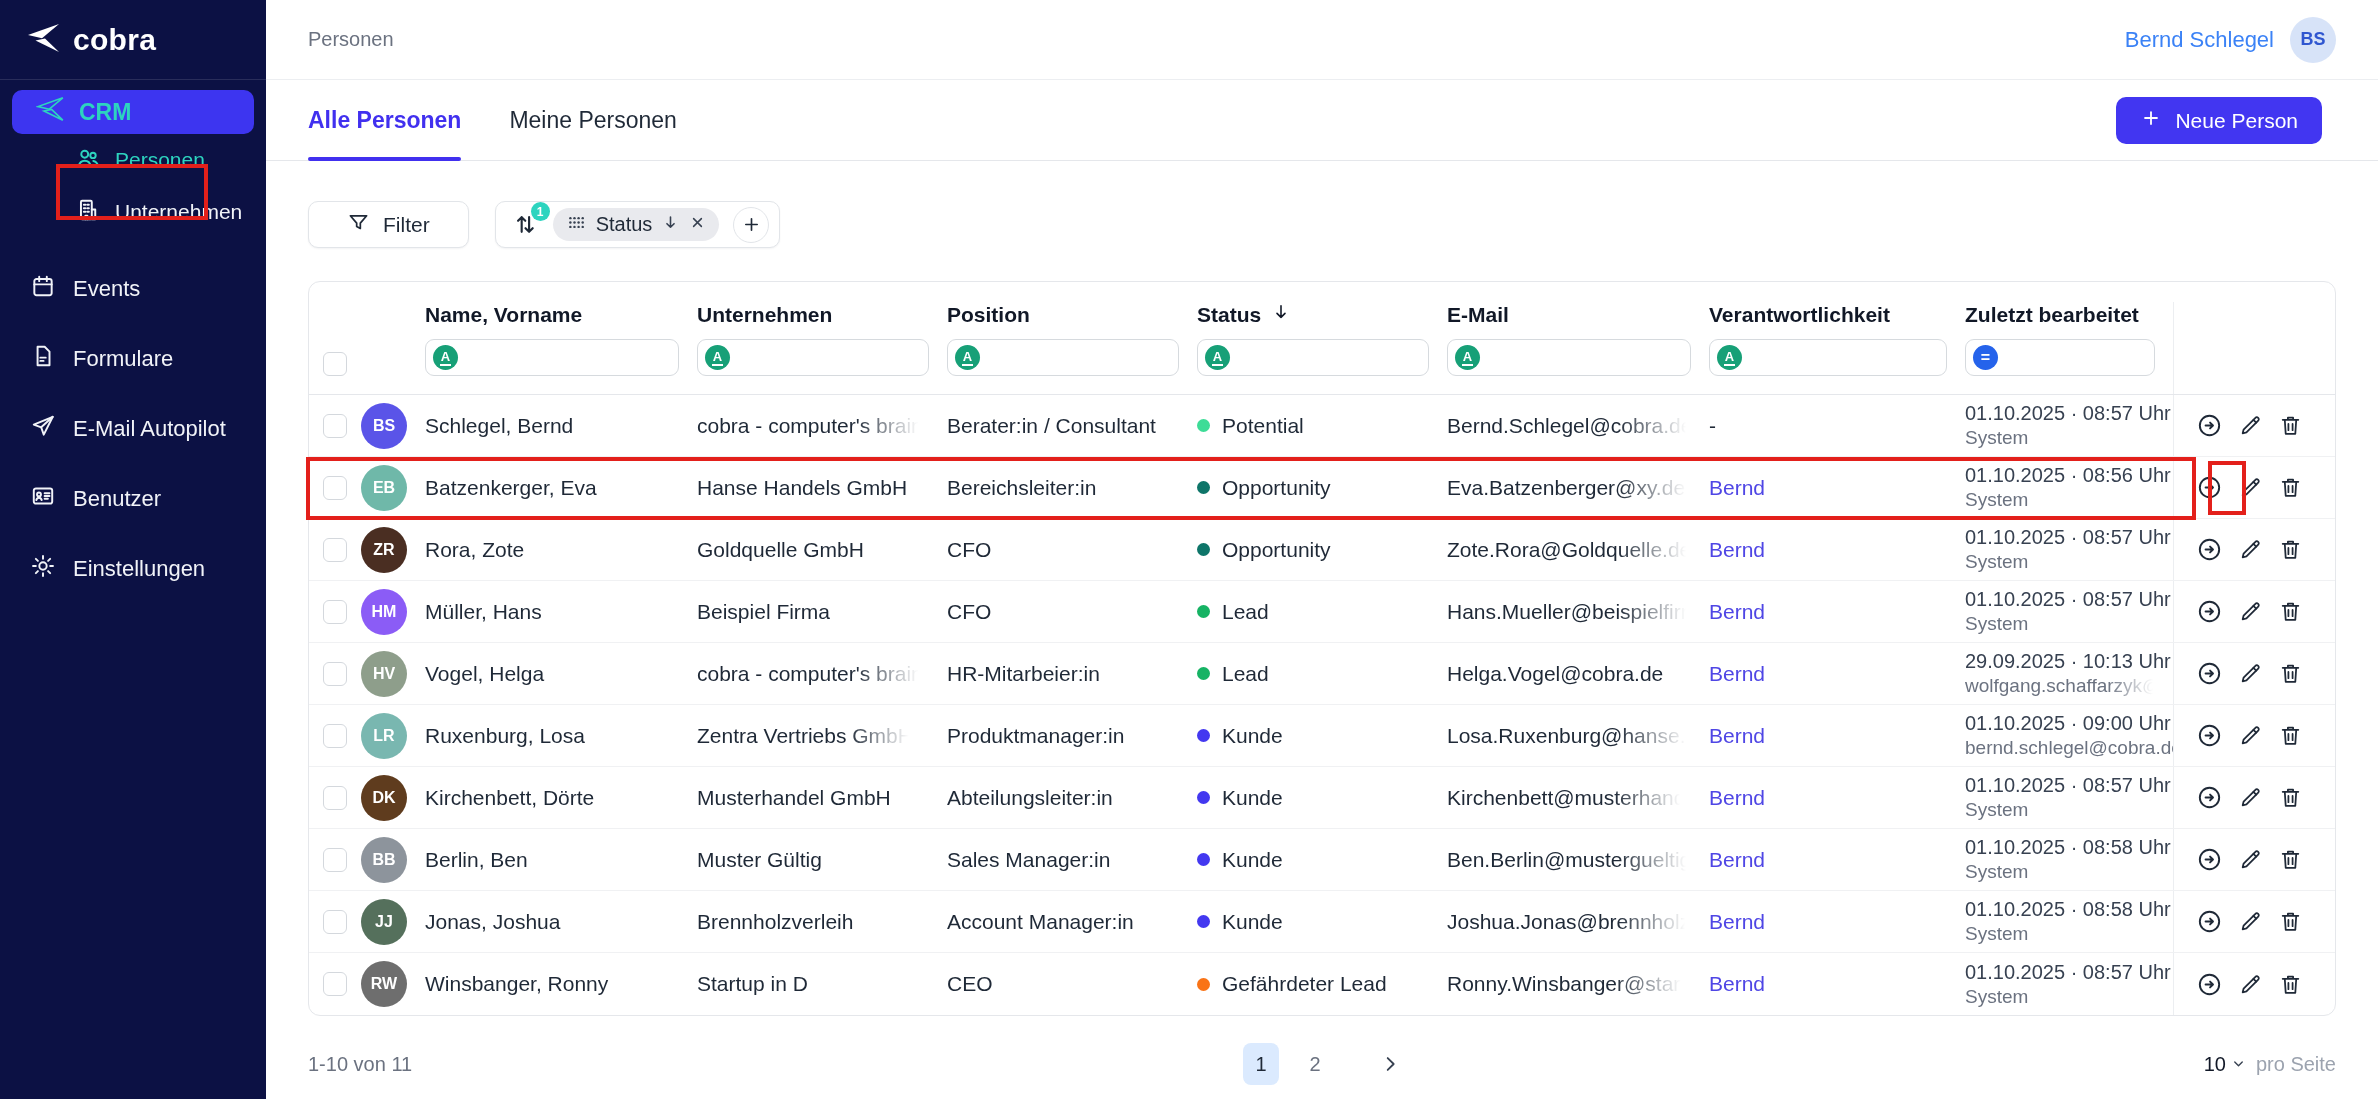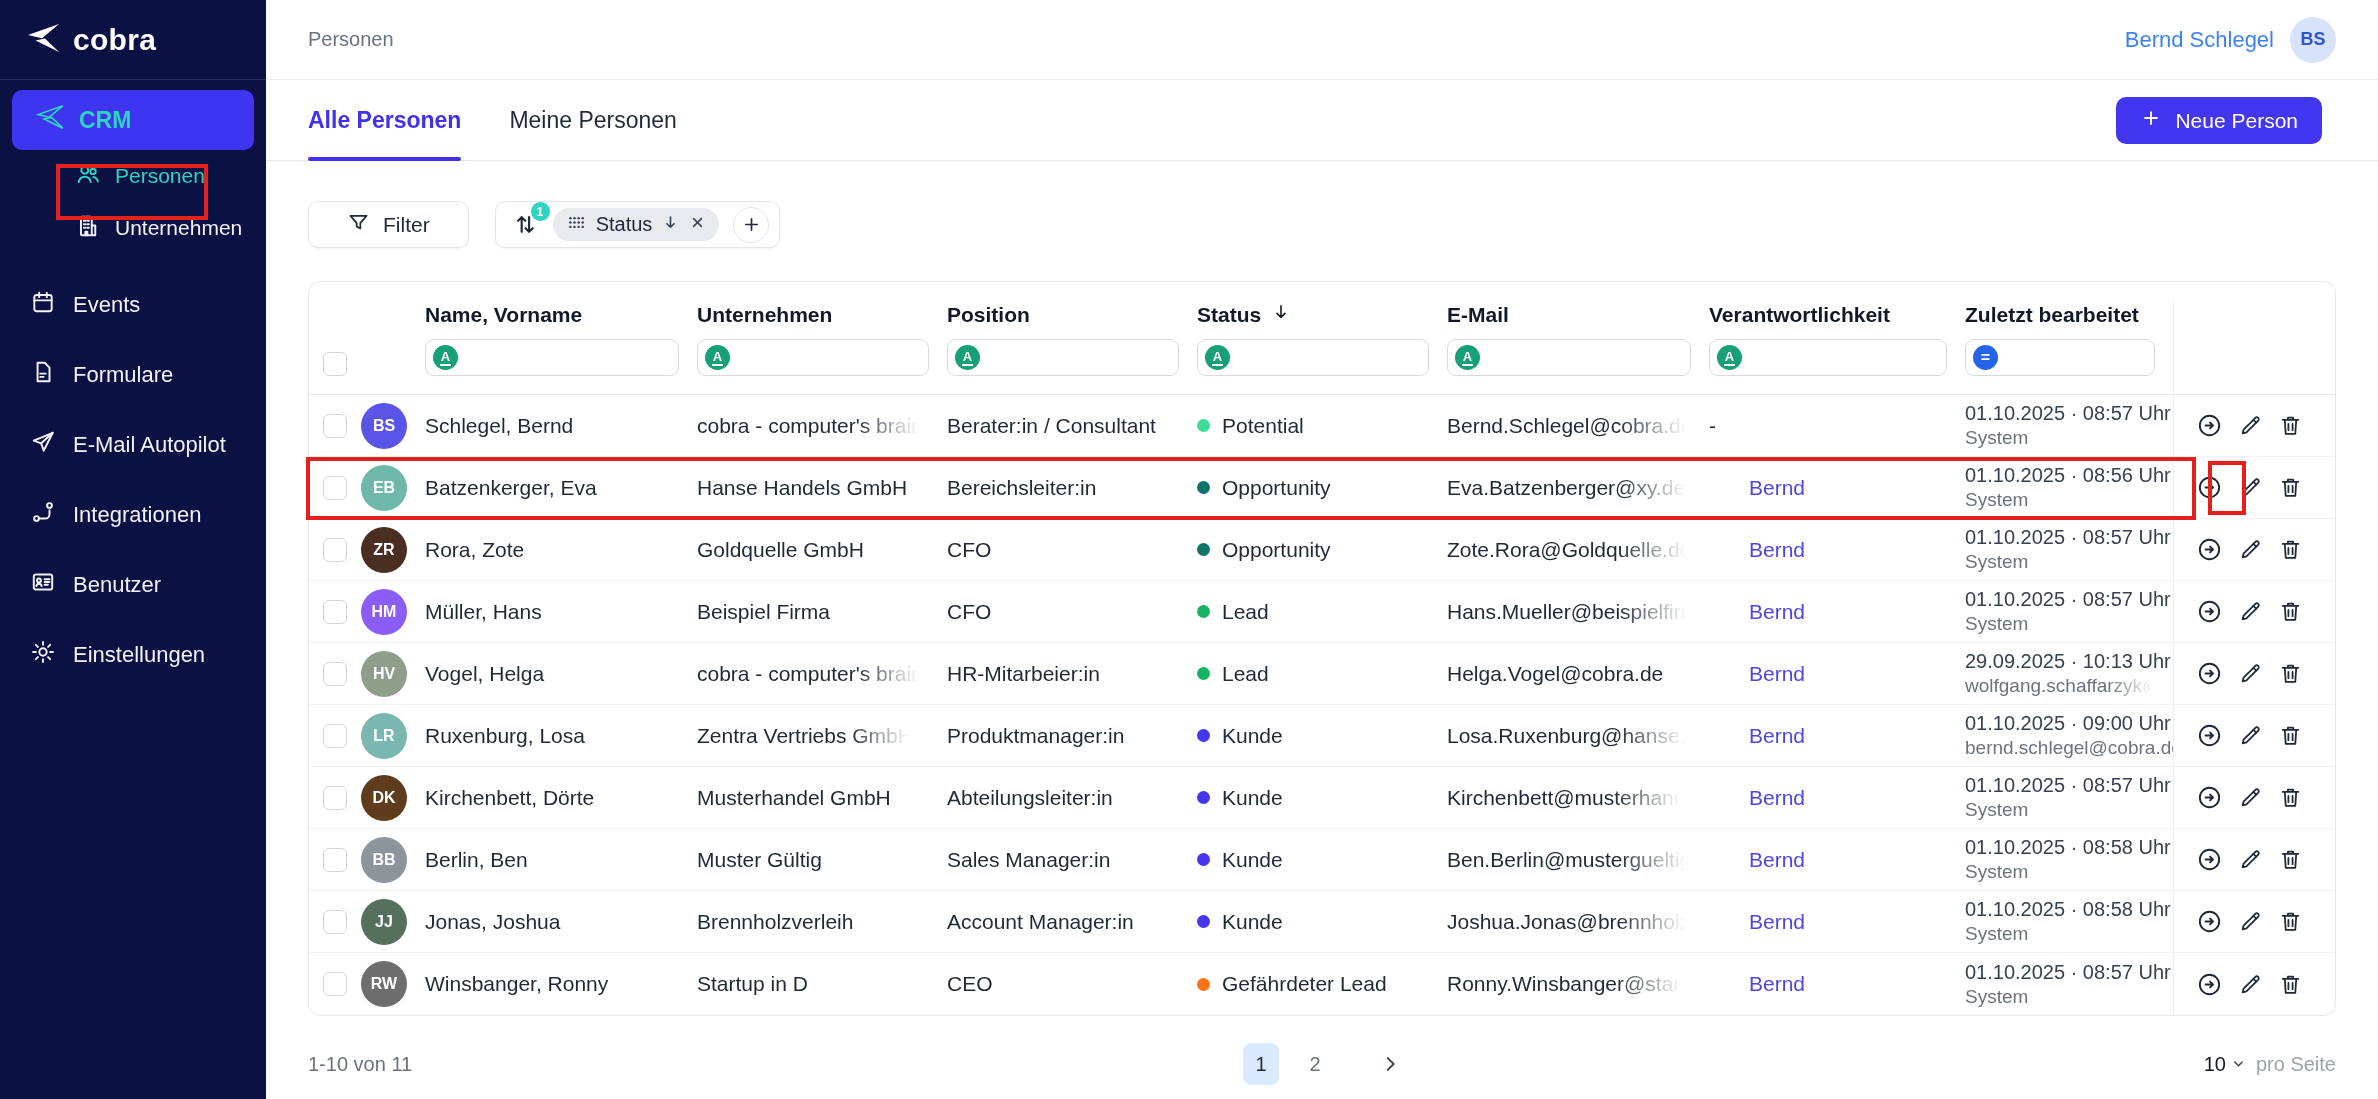--- a/index.html
+++ b/index.html
@@ -8,21 +8,21 @@
     width:2378px; height:1099px; overflow:hidden; position:relative;
     font-family:"Liberation Sans", sans-serif; background:#ffffff; color:#1f2937;
   }
   .app { display:flex; width:100%; height:100%; }
 
   
   .sidebar { width:266px; flex-shrink:0; background:#0c1144; color:#fff; }
   .logo { height:80px; display:flex; align-items:center; gap:13px; padding:0 26px;
           border-bottom:1px solid rgba(255,255,255,.12); }
   .logo-text { font-size:30px; font-weight:600; letter-spacing:.3px; color:#fff; }
-  .crm-btn { margin:10px 12px 0; height:60px; background:#3d35f0; border-radius:10px;
+  .crm-btn { margin:10px 12px 0; height:44px; background:#3d35f0; border-radius:10px;
              display:flex; align-items:center; gap:15px; padding-left:24px;
              color:#2dd4bf; font-size:23px; font-weight:700; cursor:pointer; }
   .subitem { display:flex; align-items:center; gap:14px; height:52px; padding-left:75px;
              font-size:21px; color:#f1f3f8; cursor:pointer; }
   .subitem:first-of-type { margin-top:16px; }
   .subitem.active { color:#2dd4bf; }
   .nav-items { margin-top:27px; }
   .nav-item { display:flex; align-items:center; gap:17px; height:48px; padding-left:30px;
               margin-bottom:22px; font-size:22px; color:#f1f3f8; cursor:pointer; }
   .sidebar svg { flex-shrink:0; }
@@ -86,21 +86,21 @@
 
   .trow { height:62px; border-bottom:1px solid #f0f1f3; align-items:center; }
   .trow:last-child { border-bottom:none; }
   .cell { font-size:21px; color:#1f2937; padding-right:18px; white-space:nowrap; overflow:hidden; min-width:0; }
   .c-check { display:flex; justify-content:center; padding-right:0; }
   .checkbox { width:24px; height:24px; border:1.5px solid #d4d8dd; border-radius:6px; background:#fff; cursor:pointer; }
   .avatar-sm { width:46px; height:46px; border-radius:50%; color:#fff; font-size:16px; font-weight:700;
                display:flex; align-items:center; justify-content:center; }
   .c-status { display:flex; align-items:center; gap:12px; }
   .dot { width:13px; height:13px; border-radius:50%; flex-shrink:0; }
-  .link { color:#4f46e5; cursor:pointer;margin-left:40px; }
+  .link { color:#4f46e5; cursor:pointer; }
   .c-edited .l1 { font-size:20px; color:#374151; line-height:1.3; }
   .c-edited .l2 { font-size:19px; color:#6b7280; line-height:1.3; }
   .c-actions { align-self:stretch; display:flex; align-items:center; gap:15px; padding-left:22px; color:#1f2937; }
   .icon-btn { display:flex; align-items:center; justify-content:center; cursor:pointer; color:#1f2937; }
 
   .trunc { display:inline-block; max-width:100%; overflow:hidden; white-space:nowrap; vertical-align:bottom; }
   .fade { -webkit-mask-image:linear-gradient(90deg,#000 70%,transparent 98%);
           mask-image:linear-gradient(90deg,#000 70%,transparent 98%); }
   .c-edited .l2.fade { -webkit-mask-image:linear-gradient(90deg,#000 75%,transparent 99%);
                        mask-image:linear-gradient(90deg,#000 75%,transparent 99%); }
@@ -190,30 +190,20 @@
         <span>Formulare</span>
       </div>
       <div class="nav-item">
         <span>
           <svg width="26" height="26" viewBox="0 0 24 24" fill="none" stroke="currentColor" stroke-width="1.8" stroke-linecap="round" stroke-linejoin="round">
               <path d="M21 3.5 3.5 10.8l6.8 2.4 2.4 6.8L21 3.5z"></path>
               <path d="M10.3 13.2 21 3.5"></path>
             </svg>
         </span>
         <span>E-Mail Autopilot</span>
-      </div>
-      <div class="nav-item">
-        <span>
-          <svg width="26" height="26" viewBox="0 0 24 24" fill="none" stroke="currentColor" stroke-width="1.8" stroke-linecap="round" stroke-linejoin="round">
-              <circle cx="6" cy="18" r="2.2"></circle>
-              <circle cx="18" cy="6" r="2.2"></circle>
-              <path d="M8.4 18h5.6a4 4 0 0 0 4-4v-3.6"></path>
-            </svg>
-        </span>
-        <span>Integrationen</span>
       </div>
       <div class="nav-item">
         <span>
           <svg width="26" height="26" viewBox="0 0 24 24" fill="none" stroke="currentColor" stroke-width="1.8" stroke-linecap="round" stroke-linejoin="round">
               <rect x="3.5" y="5" width="17" height="14" rx="2"></rect>
               <circle cx="8.3" cy="10.5" r="1.8"></circle>
               <path d="M5.8 15.8c.4-1.4 1.3-2.1 2.5-2.1s2.1.7 2.5 2.1M13.5 9.5h4.5M13.5 12h4.5M13.5 14.5h3"></path>
             </svg>
         </span>
         <span>Benutzer</span>

